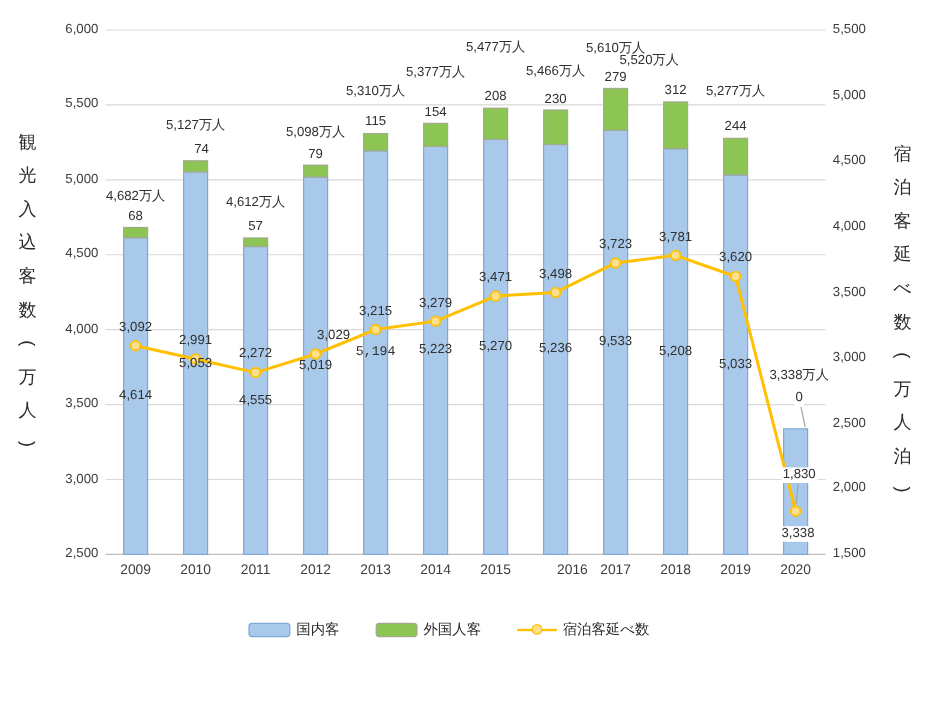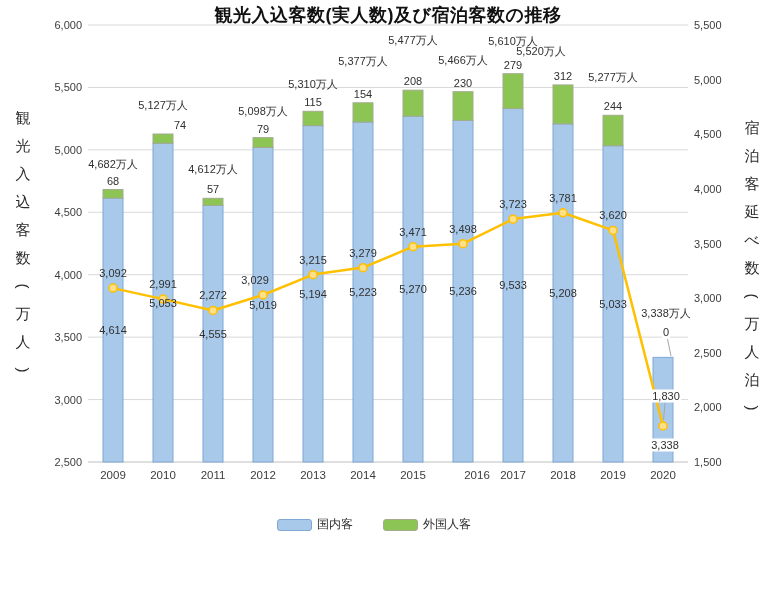--- a/index.html
+++ b/index.html
@@ -24,21 +24,20 @@
   .leg-bar{width:33px;height:10px;border-radius:3px;border:1px solid;}
   .leg-line{position:relative;width:33px;height:11px;}
   .leg-line .ln{position:absolute;top:4.5px;left:0;width:33px;height:2.5px;}
   .leg-line .mk{position:absolute;top:1px;left:12px;width:7px;height:7px;border-radius:50%;
                 border:1.5px solid;}
 </style>
 </head>
 <body>
 
 <div id="chart">
-  <div id="chart-title">観光入込客数(実人数)及び宿泊客数の推移</div>
   <div class="vtitle" id="left-axis-title" style="left:8px;top:104px;">
       <span>観</span>
       <span>光</span>
       <span>入</span>
       <span>込</span>
       <span>客</span>
       <span>数</span>
       <span class="rot">(</span>
       <span>万</span>
       <span>人</span>
@@ -133,35 +132,35 @@
       <div class="xlbl" style="left: 463px; top: 469px; margin-left: 14px;">2016</div>
       <div class="xlbl" style="left: 513px; top: 469px;">2017</div>
       <div class="xlbl" style="left: 563px; top: 469px;">2018</div>
       <div class="xlbl" style="left: 613px; top: 469px;">2019</div>
       <div class="xlbl" style="left: 663px; top: 469px;">2020</div>
       <div class="lbl" style="left: 113px; top: 330.026px;">4,614</div>
       <div class="lbl" style="left: 113px; top: 180.562px;">68</div>
       <div class="lbl" style="left: 113px; top: 273.074px;">3,092</div>
       <div class="lbl" style="left: 113px; top: 163.562px;">4,682万人</div>
       <div class="lbl" style="left: 163px; top: 302.62px;">5,053</div>
-      <div class="lbl" style="left: 180px; top: 125px;">74</div>
+      <div class="lbl" style="left: 168px; top: 125px;">74</div>
       <div class="lbl" style="left: 163px; top: 284.108px;">2,991</div>
       <div class="lbl" style="left: 163px; top: 105px;">5,127万人</div>
       <div class="lbl" style="left: 213px; top: 333.709px;">4,555</div>
       <div class="lbl" style="left: 213px; top: 189.302px;">57</div>
       <div class="lbl" style="left: 213px; top: 295.47px;">2,272</div>
       <div class="lbl" style="left: 213px; top: 169.302px;">4,612万人</div>
       <div class="lbl" style="left: 263px; top: 304.742px;">5,019</div>
       <div class="lbl" style="left: 263px; top: 128.621px;">79</div>
-      <div class="lbl" style="left: 255px; top: 279.957px;">3,029</div>
+      <div class="lbl" style="left: 278px; top: 279.957px;">3,029</div>
       <div class="lbl" style="left: 263px; top: 110.621px;">5,098万人</div>
-      <div class="lbl" style="left: 313px; top: 293.817px;">5,194</div>
+      <div class="lbl" style="left: 313px; top: 293.817px; font-family: Liberation Mono, monospace;">5,194</div>
       <div class="lbl" style="left: 313px; top: 102.276px;">115</div>
       <div class="lbl" style="left: 313px; top: 259.636px;">3,215</div>
-      <div class="lbl" style="left: 313px; top: 84px; text-align: center;">5,310万人</div>
+      <div class="lbl" style="left: 313px; top: 77px; text-align: center;">5,310万人</div>
       <div class="lbl" style="left: 363px; top: 292.007px;">5,223</div>
       <div class="lbl" style="left: 363px; top: 93.786px;">154</div>
       <div class="lbl" style="left: 363px; top: 252.644px;">3,279</div>
       <div class="lbl" style="left: 363px; top: 60.786px;">5,377万人</div>
       <div class="lbl" style="left: 413px; top: 289.073px;">5,270</div>
       <div class="lbl" style="left: 413px; top: 81.1754px;">208</div>
       <div class="lbl" style="left: 413px; top: 231.668px;">3,471</div>
       <div class="lbl" style="left: 413px; top: 40.1754px;">5,477万人</div>
       <div class="lbl" style="left: 463px; top: 291.195px;">5,236</div>
       <div class="lbl" style="left: 463px; top: 82.6737px;">230</div>
@@ -186,14 +185,21 @@
     </div>
   <div id="legend">
       <div class="leg-item">
         <div class="leg-bar" style="background: rgb(169, 201, 234); border-color: rgb(127, 168, 212);"></div>
         <span>国内客</span>
       </div>
       <div class="leg-item">
         <div class="leg-bar" style="background: rgb(141, 197, 84); border-color: rgb(162, 171, 142);"></div>
         <span>外国人客</span>
       </div>
+      <div class="leg-item">
+        <div class="leg-line">
+          <div class="ln" style="background: rgb(255, 192, 0);"></div>
+          <div class="mk" style="background: rgb(255, 224, 138); border-color: rgb(255, 192, 0);"></div>
+        </div>
+        <span>宿泊客延べ数</span>
+      </div>
     </div>
 </div>
 
 </body></html>

